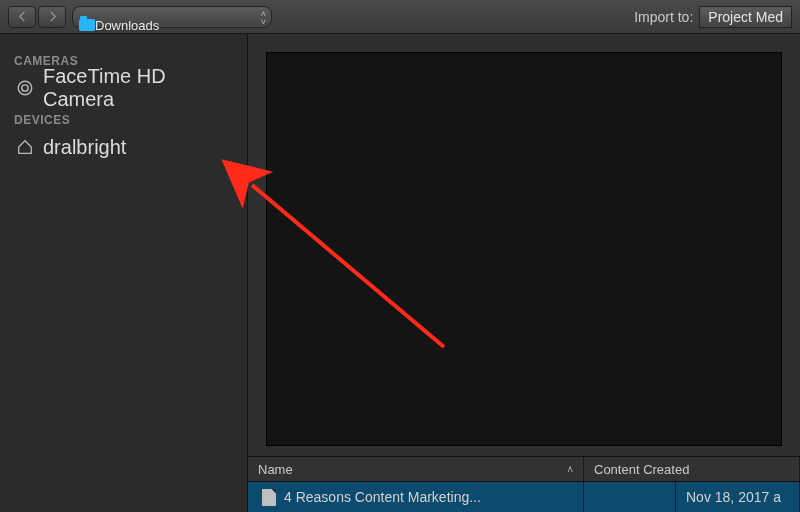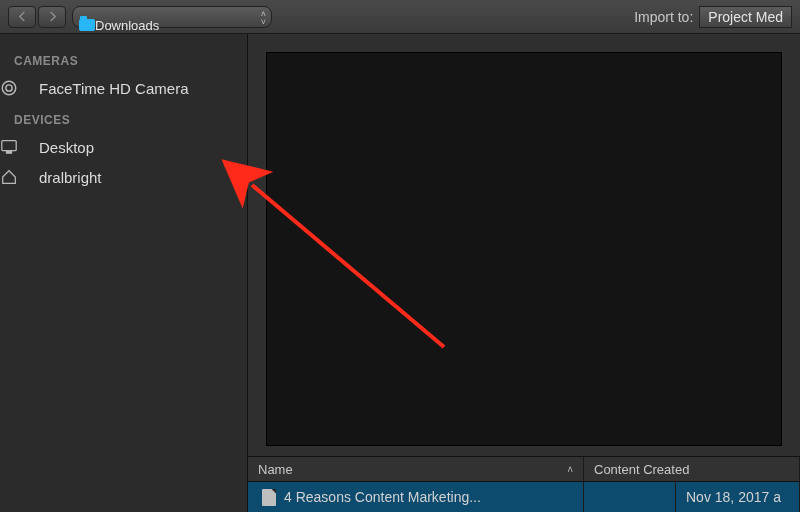--- a/index.html
+++ b/index.html
@@ -14,21 +14,21 @@
   .folder-ico { width:16px; height:12px; background:#29b6f6; border-radius:2px; position:relative; }
   .folder-ico::before{content:"";position:absolute;top:-3px;left:1px;width:7px;height:3px;background:#29b6f6;border-radius:1px 1px 0 0;}
   .path-drop .chev { position:absolute; right:5px; top:3px; color:#bbb; font-size:9px; line-height:8px; display:flex; flex-direction:column;}
   .spacer { flex:1; }
   .import-label{color:#c8c8c8;font-size:14px;}
   .import-drop { height:22px; background:linear-gradient(#5c5c5c,#424242); border:1px solid #222; border-radius:0; padding:0 8px; display:flex; align-items:center; color:#e4e4e4; font-size:14px; min-width:80px;}
   
   .body { flex:1; display:flex; position:relative; }
   .sidebar { width:248px; background:#2b2b2b; border-right:1px solid #111; padding-top:10px; color:#d7d7d7;}
   .section-h { color:#8a8a8a; font-size:12px; font-weight:600; letter-spacing:.5px; padding:10px 14px 5px;}
-  .item { display:flex; align-items:center; gap:21px; height:30px; padding:0 0; font-size:15px; color:#dcdcdc;}
+  .item { display:flex; align-items:center; gap:9px; height:30px; padding:0 16px; font-size:20px; color:#dcdcdc;}
   .item.selected { background:#1e82e6; color:#fff;}
   .ico { width:18px; height:18px; display:flex; align-items:center; justify-content:center; color:#b5b5b5;}
   .ico svg{width:18px;height:18px;fill:#b8b8b8;stroke:#b8b8b8;}
   .item.selected .ico svg{fill:#e9f3ff;stroke:#e9f3ff;}
   
   .main { flex:1; display:flex; flex-direction:column; background:#2f2f2f; }
   .preview-wrap { flex:1; padding:18px 18px 10px 18px;}
   .preview { width:100%; height:100%; background:#141414; border:1px solid #000; }
   .table-head { height:26px; background:#323232; border-top:1px solid #111; border-bottom:1px solid #111; display:flex; font-size:13px; color:#c9c9c9;}
   .col { display:flex; align-items:center; padding:0 10px; border-right:1px solid #1a1a1a; position:relative;}
@@ -89,29 +89,20 @@
             </svg>
         </span>
         <span>FaceTime HD Camera</span>
       </div>
 
       <div class="section-h">DEVICES</div>
 
       <div class="item">
         <span class="ico">
           <svg viewBox="0 0 20 20">
-              <rect x="2" y="3" width="16" height="11" rx="1" fill="none" stroke-width="1.4"></rect>
-              <rect x="7" y="15" width="6" height="2" fill="#b8b8b8"></rect>
-            </svg>
-        </span>
-        <span>Desktop</span>
-      </div>
-      <div class="item">
-        <span class="ico">
-          <svg viewBox="0 0 20 20">
               <path d="M3 10 L10 3 L17 10 V17 H3 Z" fill="none" stroke-width="1.4"></path>
             </svg>
         </span>
         <span>dralbright</span>
       </div>
     </div>
 
     <div class="main">
       <div class="preview-wrap">
         <div class="preview"></div>

